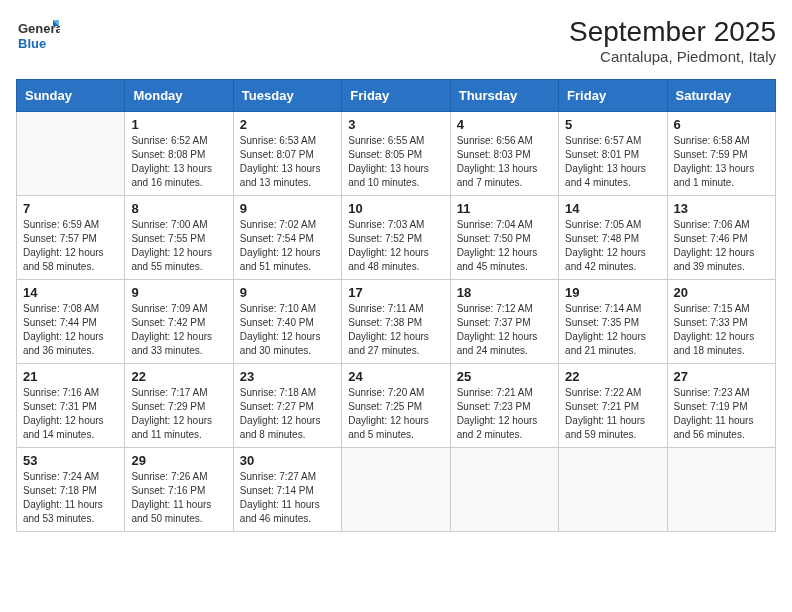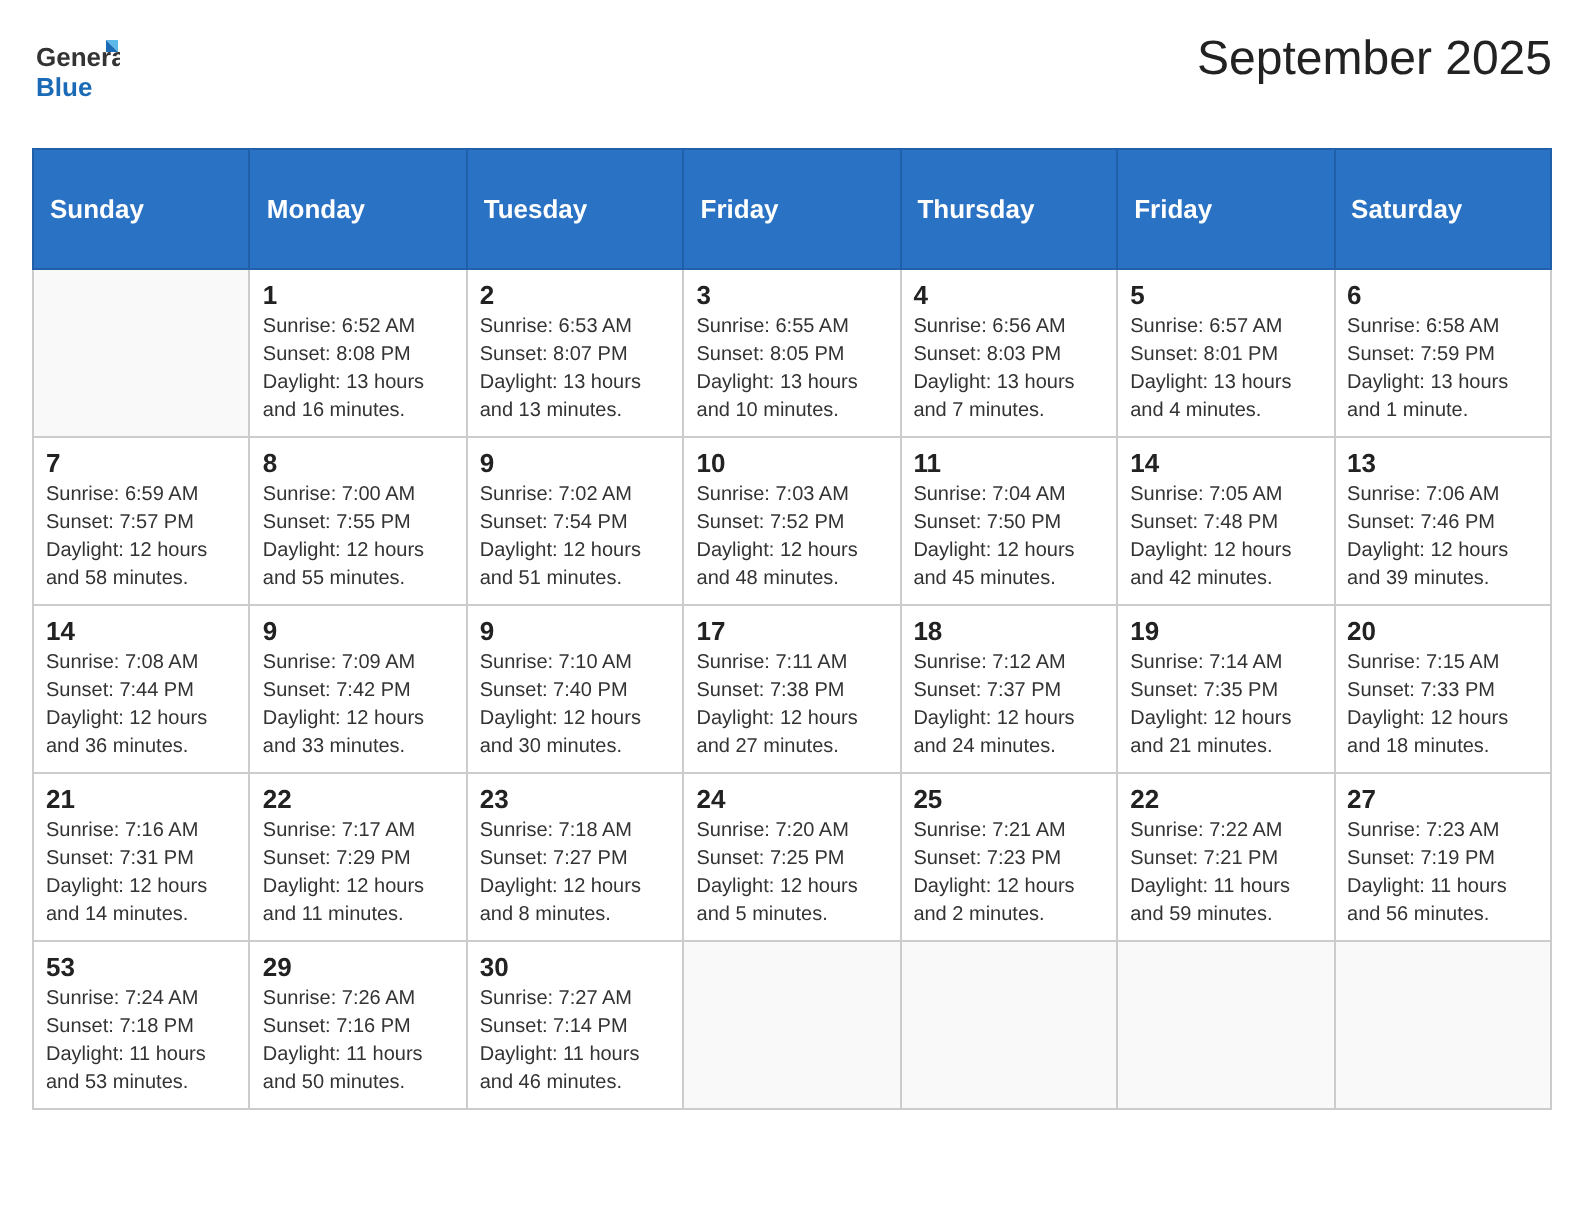--- a/index.html
+++ b/index.html
@@ -18,39 +18,39 @@
     }
     .logo {
       display: flex;
       align-items: center;
       gap: 4px;
     }
     .title-block {
       text-align: right;
     }
     .month-title {
-      font-size: 24px;
+      font-size: 28px;
       font-weight: normal;
       color: #222;
     }
     .location-title {
       font-size: 15px;
       color: #444;
     }
     .calendar {
       width: 100%;
       border-collapse: collapse;
       border: 1px solid #ccc;
     }
     .calendar th {
       background: #2a72c3;
       color: #fff;
       font-size: 13px;
       font-weight: bold;
-      padding: 22px 8px;
+      padding: 8px 8px;
       text-align: left;
       border: 1px solid #2060a8;
     }
     .calendar td {
       vertical-align: top;
       padding: 5px 6px;
       border: 1px solid #ccc;
       font-size: 10.5px;
       color: #333;
       width: calc(100% / 7);
@@ -82,20 +82,21 @@
         <rect x="0" y="0" width="42" height="42" fill="white"></rect>
         <text x="2" y="17" font-size="13" font-weight="bold" fill="#333" font-family="Arial, sans-serif">General</text>
         <text x="2" y="32" font-size="13" font-weight="bold" fill="#1a6ab5" font-family="Arial, sans-serif">Blue</text>
         <polygon points="37,4 43,4 43,10" fill="#5bb8e8"></polygon>
         <polygon points="37,4 43,10 37,10" fill="#1a6ab5"></polygon>
       </svg>
     </div>
   </div>
   <div class="title-block">
     <div class="month-title">September 2025</div>
+    <div class="location-title">Cantalupa, Piedmont, Italy</div>
   </div>
 </div>
 
 <table class="calendar">
   <thead>
     <tr>
     <th>Sunday</th>
         <th>Monday</th>
         <th>Tuesday</th>
         <th>Friday</th>

